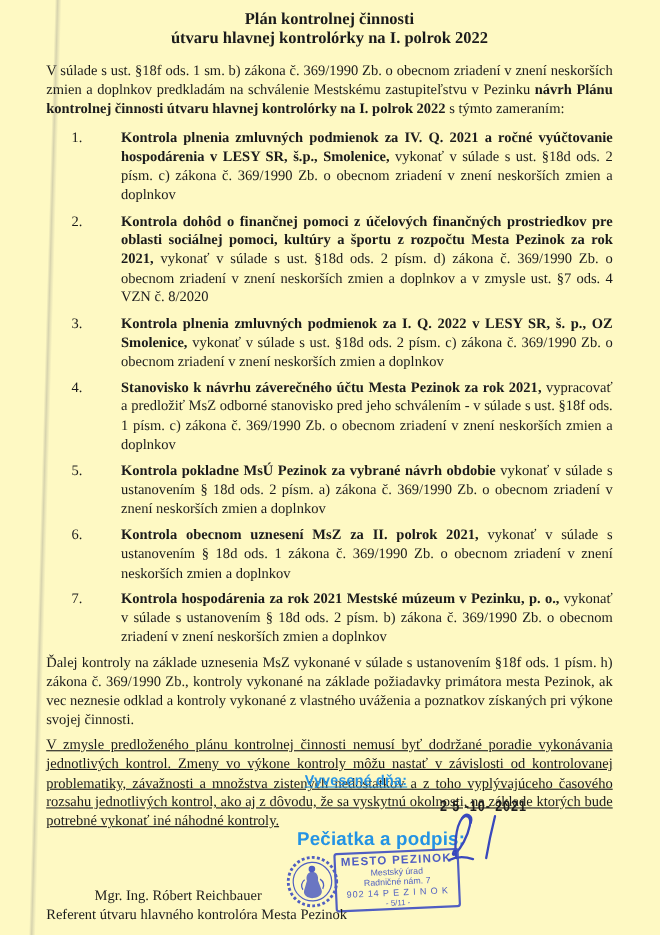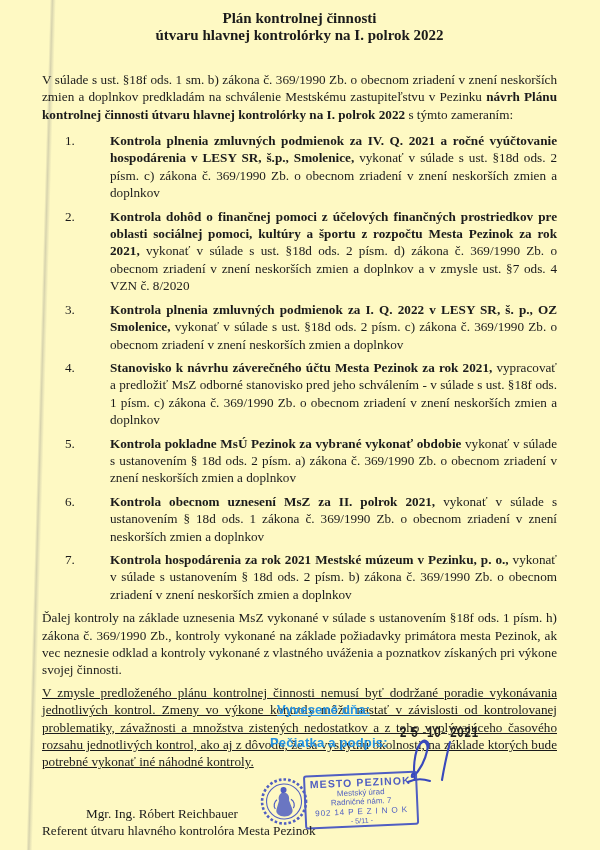--- a/index.html
+++ b/index.html
@@ -11,21 +11,21 @@
   }
   .scan-line {
     position:absolute; left:38px; top:-15px; width:6px; height:890px;
     background:linear-gradient(to right, rgba(0,0,0,0), rgba(125,125,125,.30) 40%, rgba(125,125,125,.16) 65%, rgba(0,0,0,0));
     transform:rotate(1.6deg); pointer-events:none;
   }
   .content { position:absolute; left:42px; top:8px; width:515px; }
   h1.title { font-size:15px; line-height:17.4px; text-align:center; margin:2px 0 0 0; font-weight:bold; }
   h2.subtitle { font-size:15px; line-height:17.4px; text-align:center; margin:0; font-weight:bold; }
   p.body-par { margin:0; text-align:justify; }
-  p.intro { margin-top:26px; }
+  p.intro { margin-top:10px; }
   ol.plan-list { list-style:none; margin:9px 0 0 0; padding:0 0 0 23px; }
   ol.plan-list li { display:flex; margin:0 0 6px 0; }
   ol.plan-list .num { flex:0 0 15px; }
   ol.plan-list .li-body { flex:1; text-align:justify;margin-left:30px; }
   p.para2 { margin-top:5px;text-decoration:underline; }
   .blue-label {
     position:absolute; font-family:"Liberation Sans", sans-serif;
     font-weight:bold; font-size:13px; color:#2493e4; letter-spacing:.2px;
   }
   .date-stamp {
@@ -80,39 +80,39 @@
       <li>
           <span class="num">3.</span>
           <span class="li-body"><b>Kontrola plnenia zmluvných podmienok za I. Q. 2022 v LESY SR, š. p., OZ Smolenice,</b><span> vykonať v súlade s ust. §18d ods. 2 písm. c) zákona č. 369/1990 Zb. o obecnom zriadení v znení neskorších zmien a doplnkov</span></span>
         </li>
       <li>
           <span class="num">4.</span>
           <span class="li-body"><b>Stanovisko k návrhu záverečného účtu Mesta Pezinok za rok 2021,</b><span> vypracovať a predložiť MsZ odborné stanovisko pred jeho schválením - v súlade s ust. §18f ods. 1 písm. c) zákona č. 369/1990 Zb. o obecnom zriadení v znení neskorších zmien a doplnkov</span></span>
         </li>
       <li>
           <span class="num">5.</span>
-          <span class="li-body"><b>Kontrola pokladne MsÚ Pezinok za vybrané vykonať obdobie</b><span> vykonať v súlade s ustanovením § 18d ods. 2 písm. a) zákona č. 369/1990 Zb. o obecnom zriadení v znení neskorších zmien a doplnkov</span></span>
+          <span class="li-body"><b>Kontrola pokladne MsÚ Pezinok za vybrané návrh obdobie</b><span> vykonať v súlade s ustanovením § 18d ods. 2 písm. a) zákona č. 369/1990 Zb. o obecnom zriadení v znení neskorších zmien a doplnkov</span></span>
         </li>
       <li>
           <span class="num">6.</span>
           <span class="li-body"><b>Kontrola obecnom uznesení MsZ za II. polrok 2021,</b><span> vykonať v súlade s ustanovením § 18d ods. 1 zákona č. 369/1990 Zb. o obecnom zriadení v znení neskorších zmien a doplnkov</span></span>
         </li>
       <li>
           <span class="num">7.</span>
           <span class="li-body"><b>Kontrola hospodárenia za rok 2021 Mestské múzeum v Pezinku, p. o.,</b><span> vykonať v súlade s ustanovením § 18d ods. 2 písm. b) zákona č. 369/1990 Zb. o obecnom zriadení v znení neskorších zmien a doplnkov</span></span>
         </li>
     </ol>
 
     <p class="body-par">Ďalej kontroly na základe uznesenia MsZ vykonané v súlade s ustanovením §18f ods. 1 písm. h) zákona č. 369/1990 Zb., kontroly vykonané na základe požiadavky primátora mesta Pezinok, ak vec neznesie odklad a kontroly vykonané z vlastného uváženia a poznatkov získaných pri výkone svojej činnosti.</p>
     <p class="body-par para2">V zmysle predloženého plánu kontrolnej činnosti nemusí byť dodržané poradie vykonávania jednotlivých kontrol. Zmeny vo výkone kontroly môžu nastať v závislosti od kontrolovanej problematiky, závažnosti a množstva zistených nedostatkov a z toho vyplývajúceho časového rozsahu jednotlivých kontrol, ako aj z dôvodu, že sa vyskytnú okolnosti, na základe ktorých bude potrebné vykonať iné náhodné kontroly.</p>
   </div>
 
   <span class="blue-label" style="left:277px; top:701px;text-decoration:underline;">Vyvesené dňa:</span>
   <span class="date-stamp">2 5 -10- 2021</span>
-  <span class="blue-label" style="left:270px; top:734px; font-size:13px;">Pečiatka a podpis:</span>
+  <span class="blue-label" style="left:270px; top:754px; font-size:17px;">Pečiatka a podpis:</span>
 
   <svg class="signature-svg" width="56" height="46" viewBox="0 0 56 46">
     <g fill="none" stroke="#3948bc" stroke-width="2.1" stroke-linecap="round">
       <path d="M9,42 C7,32 8,14 14,6 C18,1 23,5 21,13 C19,23 13,33 8,38 C5,41 5,37 8,34"></path>
       <path d="M14,6 C18,0 24,3 22,10"></path>
       <path d="M2,44 C10,40 18,41 24,43"></path>
       <path d="M44,4 C41,16 38,30 36,42"></path>
     </g>
   </svg>
 

